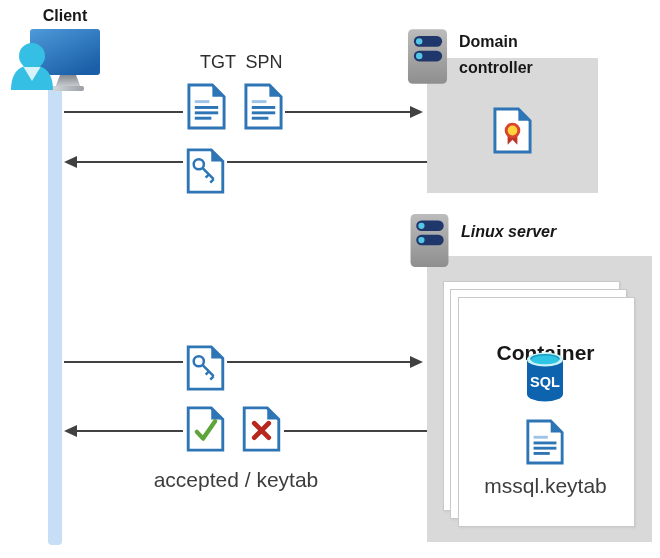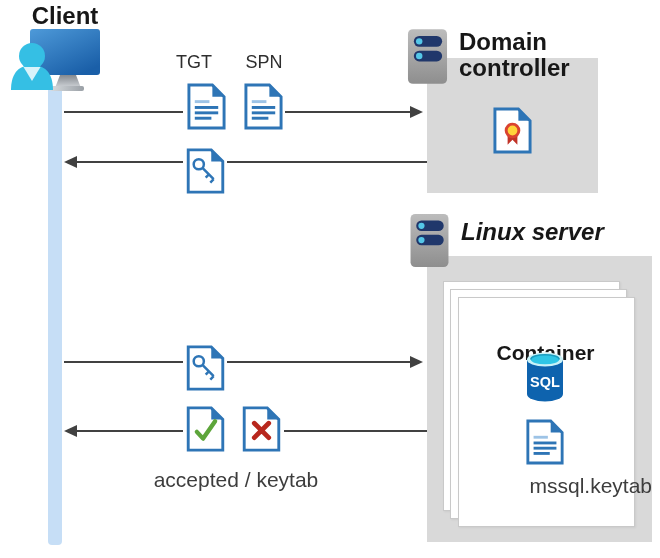--- a/index.html
+++ b/index.html
@@ -1,21 +1,21 @@
 <!DOCTYPE html>
 <html><head>
 <meta charset="utf-8">
 <style>
   html,body{margin:0;padding:0;background:#ffffff;}
   .stage{
     position:relative;width:660px;height:558px;background:#ffffff;
     font-family:"Liberation Sans",sans-serif;overflow:hidden;
   }
   .abs{position:absolute;}
-  .title{font-weight:bold;color:#171717;font-size:24px;line-height:26px;}
+  .title{font-weight:bold;color:#171717;font-size:16px;line-height:26px;}
   .small-label{font-size:18px;color:#2e2e2e;text-align:center;}
   .caption{font-size:21px;color:#3d3d3d;text-align:center;}
   .gray-box{position:absolute;background:#d9d9d9;}
   .card{position:absolute;background:#ffffff;border:1px solid #c9c9c9;box-shadow:1px 1px 2px rgba(0,0,0,0.06);}
   .line{position:absolute;height:2px;background:#414141;}
   .arrow-right{position:absolute;width:0;height:0;border-top:6px solid transparent;border-bottom:6px solid transparent;border-left:13px solid #414141;}
   .arrow-left{position:absolute;width:0;height:0;border-top:6px solid transparent;border-bottom:6px solid transparent;border-right:13px solid #414141;}
   .lifeline{position:absolute;background:#c6def6;border-radius:0 0 4px 4px;z-index:1;}
   svg.doc{position:absolute;z-index:3;}
   svg.doc .page{fill:#ffffff;stroke:#2e75b6;stroke-width:3;}
@@ -66,21 +66,21 @@
     <rect x="25" y="5" width="70" height="46" rx="3" fill="url(#gmon)"></rect>
     <polygon points="55,51 71,51 76,64 50,64" fill="url(#gstand)"></polygon>
     <rect x="45" y="62" width="34" height="5" rx="2" fill="url(#gbase)"></rect>
     <g>
       <circle cx="27" cy="32" r="13" fill="#35bfe4"></circle>
       <path d="M6,66 C6,48 15,41 27,41 C39,41 48,48 48,66 Z" fill="#35bfe4"></path>
       <polygon points="18.5,43 35.5,43 27,57" fill="#d9f3fa"></polygon>
     </g>
   </svg>
 
-  <div class="abs small-label" style="left:168px;top:52px;width:52px;">TGT</div>
+  <div class="abs small-label" style="left:192px;top:52px;width:52px;">TGT</div>
   <div class="abs small-label" style="left:238px;top:52px;width:52px;">SPN</div>
 
   <div class="line" style="left:64px;top:111px;width:119px;"></div>
   <div class="line" style="left:285px;top:111px;width:125px;"></div>
   <div class="arrow-right" style="left:410px;top:106px;"></div>
 
   <svg class="doc" viewBox="0 0 42 50" style="left:186px;top:82px;width:41px;height:49px;">
     <path class="page" d="M3,3 H27 L39,15 V47 H3 Z"></path>
       <path class="fold" d="M27,3 V15 H39 Z"></path>
     <g class="doclines">
@@ -193,15 +193,15 @@
     <path class="page" d="M3,3 H27 L39,15 V47 H3 Z"></path>
       <path class="fold" d="M27,3 V15 H39 Z"></path>
     <g class="doclines">
         <line class="lt" x1="9" y1="20" x2="24" y2="20"></line>
         <line x1="9" y1="26" x2="33" y2="26"></line>
         <line x1="9" y1="31.5" x2="33" y2="31.5"></line>
         <line x1="9" y1="37" x2="26" y2="37"></line>
       </g>
   </svg>
 
-  <div class="abs caption z4" style="left:458px;top:474px;width:194px;text-align:right;">mssql.keytab</div>
+  <div class="abs caption z4" style="left:458px;top:474px;width:175px;">mssql.keytab</div>
 
 </div>
 
 </body></html>

